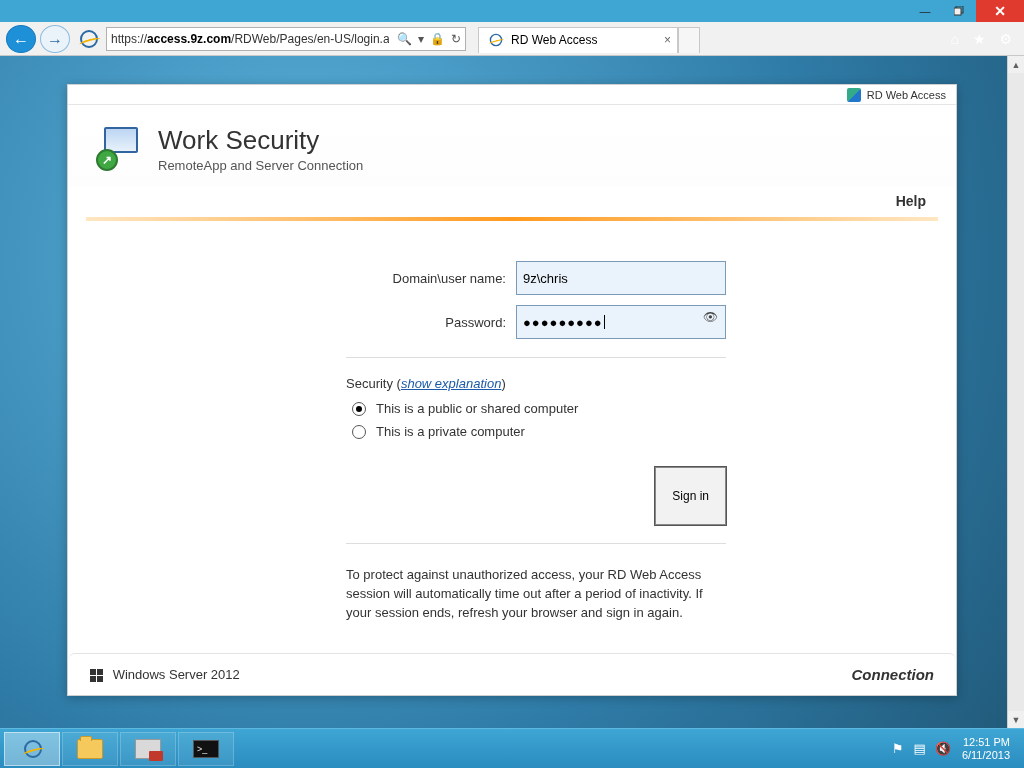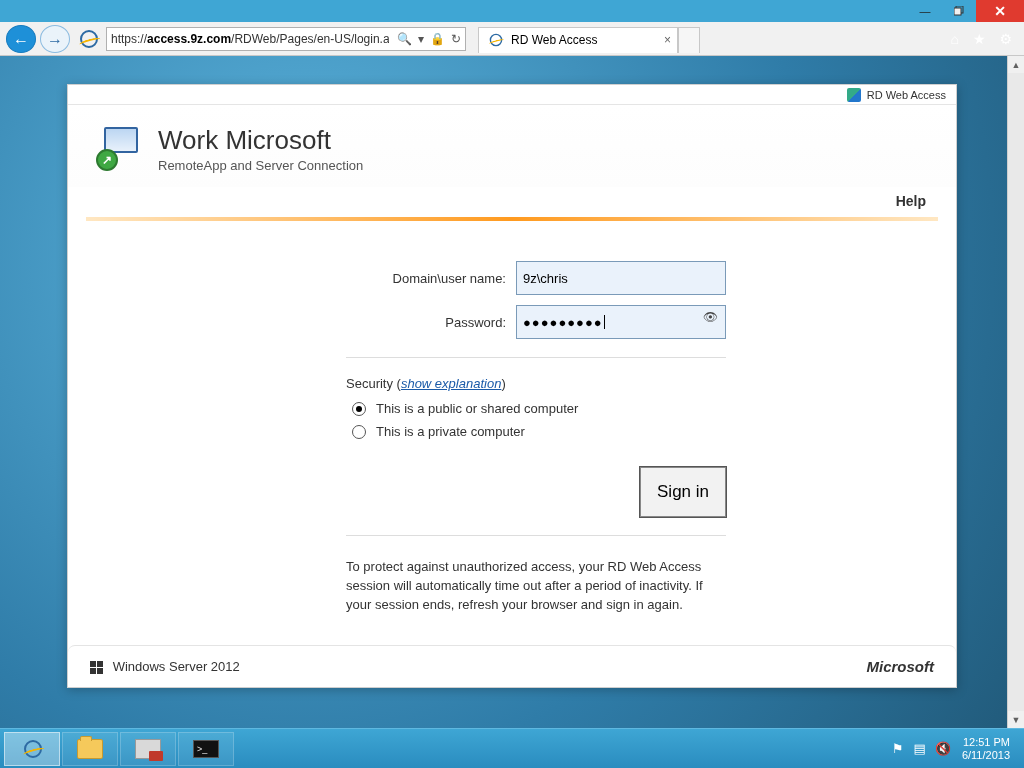--- a/index.html
+++ b/index.html
@@ -260,21 +260,21 @@
   .radio {
     width:14px;height:14px;border:1px solid #555;border-radius:50%;
     display:flex;align-items:center;justify-content:center;
   }
   .radio.checked::after{
     content:""; width:6px;height:6px;border-radius:50%;background:#000;
   }
   .btnrow { display:flex; justify-content:flex-end; margin-top:28px; }
   .signin-btn{
     border:1px solid #888; background:#f2f2f2;
-    padding:14px 16px; font-size:17px;
+    padding:21px 16px; font-size:12px;
     box-shadow:0 0 0 1px #555;
   }
   .disclaimer{
     font-size:13px; color:#333;
     margin-top:22px;
     line-height:1.45;
   }
   .card-footer{
     border-top:1px solid #e4e4e4;
     padding:12px 22px;
@@ -381,21 +381,21 @@
       <span class="rdwa-icon"></span>
       <span>RD Web Access</span>
     </div>
 
     <div class="card-header">
       <div class="app-icon">
         <div class="monitor"></div>
         <div class="badge">↗</div>
       </div>
       <div>
-        <div class="card-title">Work Microsoft</div>
+        <div class="card-title">Work Security</div>
         <div class="card-sub">RemoteApp and Server Connection</div>
       </div>
     </div>
 
     <div class="helpbar">
       <span>Help</span>
     </div>
     <div class="orange-rule"></div>
 
     <div class="form-zone">
@@ -446,21 +446,21 @@
     <div class="card-footer">
       <div>
         <span class="winflag">
             <span></span>
             <span></span>
             <span></span>
             <span></span>
           </span>
         <span>Windows Server 2012</span>
       </div>
-      <div class="ms-logo">Microsoft</div>
+      <div class="ms-logo">Connection</div>
     </div>
   </div>
 
   <div class="scroll-track">
     <div class="scroll-arrow">▲</div>
     <div class="scroll-thumb"></div>
     <div class="scroll-arrow">▼</div>
   </div>
 </div>
 

